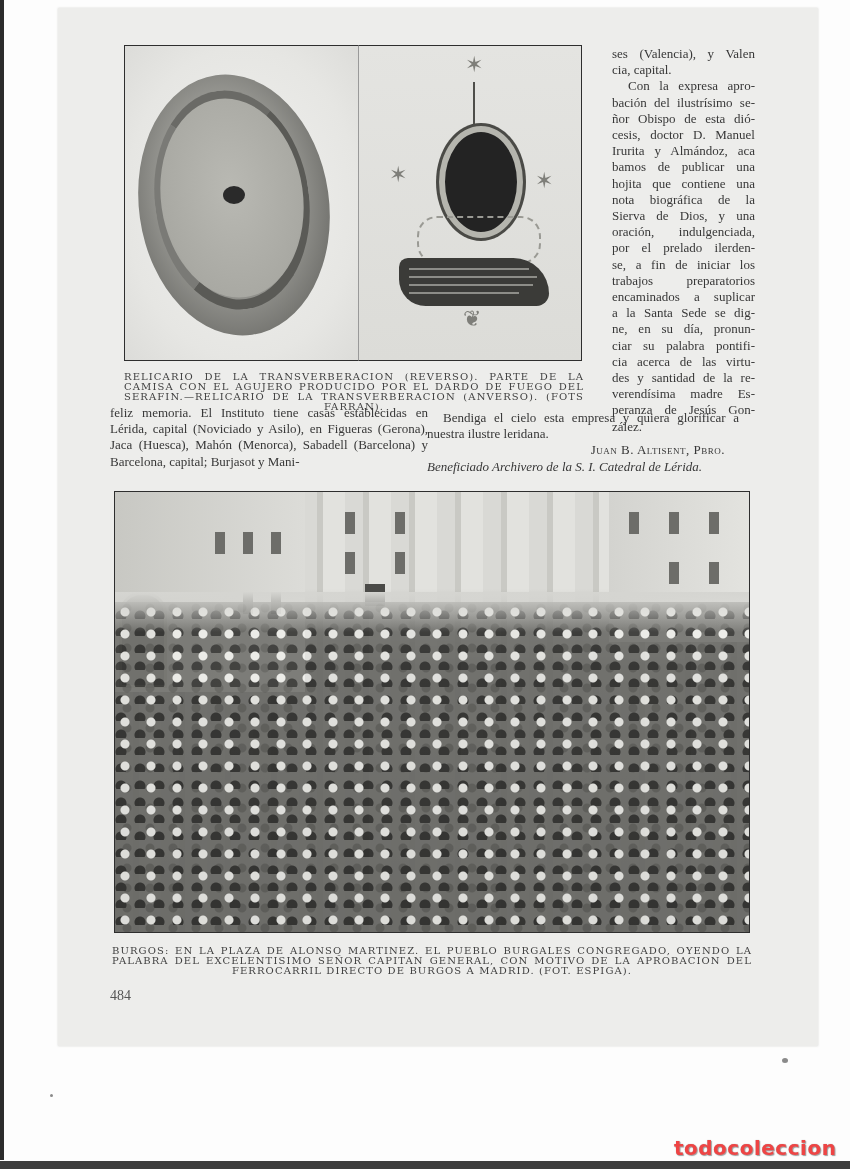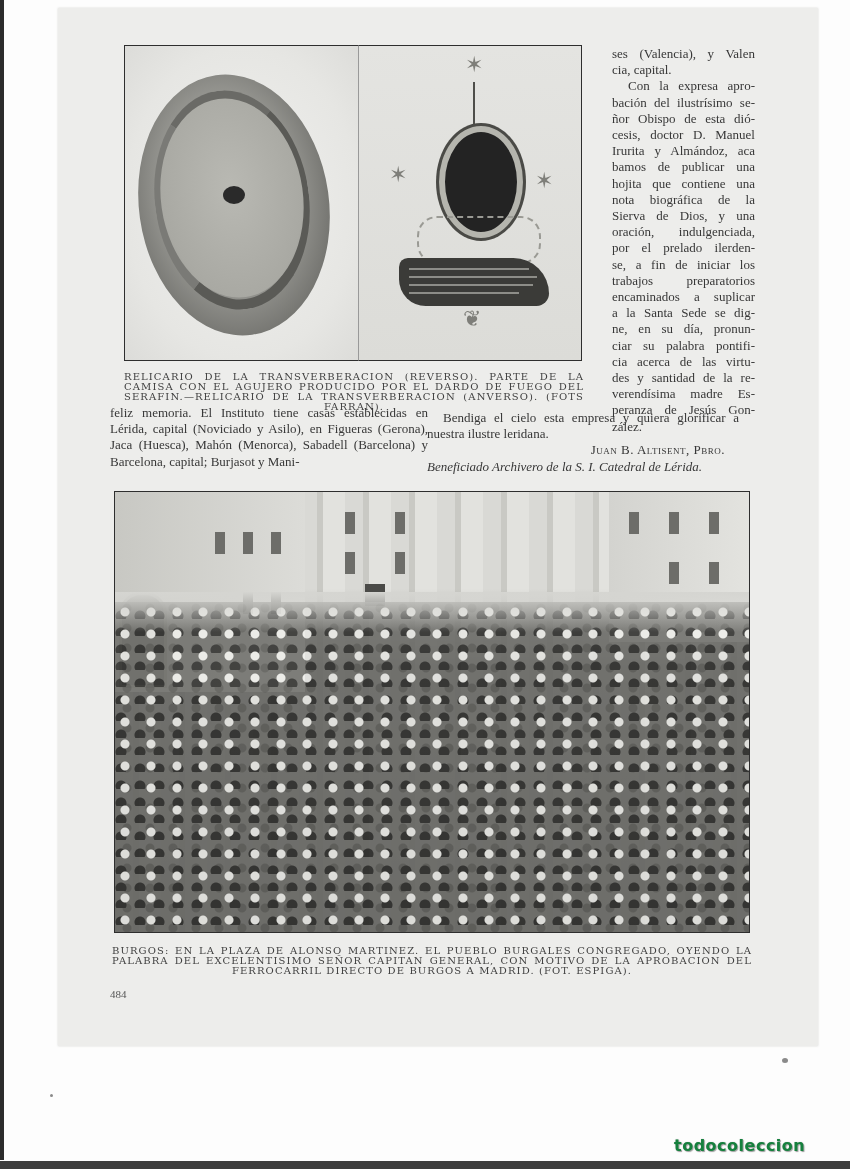--- a/index.html
+++ b/index.html
@@ -38,22 +38,22 @@
   .bldg-right{position:absolute;right:0;top:0;width:140px;height:150px;background:linear-gradient(90deg,#d3d3cf,#e3e3df);}
   
   .caption{position:absolute;font-family:"DejaVu Serif",serif;font-size:10px;letter-spacing:1.1px;text-align:justify;text-align-last:center;line-height:10px;color:#404040;}
   .body-text{position:absolute;font-family:"Liberation Serif","DejaVu Serif",serif;font-size:13px;line-height:16.2px;color:#373737;text-align:justify;}
   .body-text p{margin:0;}
   .indent{text-indent:16px;}
   .col-right p{text-align:justify;text-align-last:justify;}
   .col-right p.last{text-align-last:left;}
   .sig-name{font-variant:small-caps;letter-spacing:.5px;text-align:center;}
   .sig-title{font-style:italic;}
-  .pageno{position:absolute;left:110px;top:988px;font-size:11px;font-family:"Liberation Serif",serif;color:#555;}
-  .watermark{position:absolute;left:674px;top:1136px;font-family:"DejaVu Sans","Liberation Sans",sans-serif;font-weight:bold;font-size:16px;letter-spacing:.5px;color:#15803d;text-shadow:0 0 1px #a8a8a8,1px 1px 1px #9c9c9c;}
+  .pageno{position:absolute;left:110px;top:988px;font-size:14px;font-family:"Liberation Serif",serif;color:#555;}
+  .watermark{position:absolute;left:674px;top:1136px;font-family:"DejaVu Sans","Liberation Sans",sans-serif;font-weight:bold;font-size:20px;letter-spacing:.5px;color:#ef4444;text-shadow:0 0 1px #a8a8a8,1px 1px 1px #9c9c9c;}
   .speck{position:absolute;border-radius:50%;background:#8a8a8a;}
 </style>
 </head>
 <body>
 
 <div class="left-edge"></div>
 
 <div class="page"></div>
 
 <div class="photo rel-left" title="Relicario de la Transverberación (reverso) — oval case with cloth and hole">

